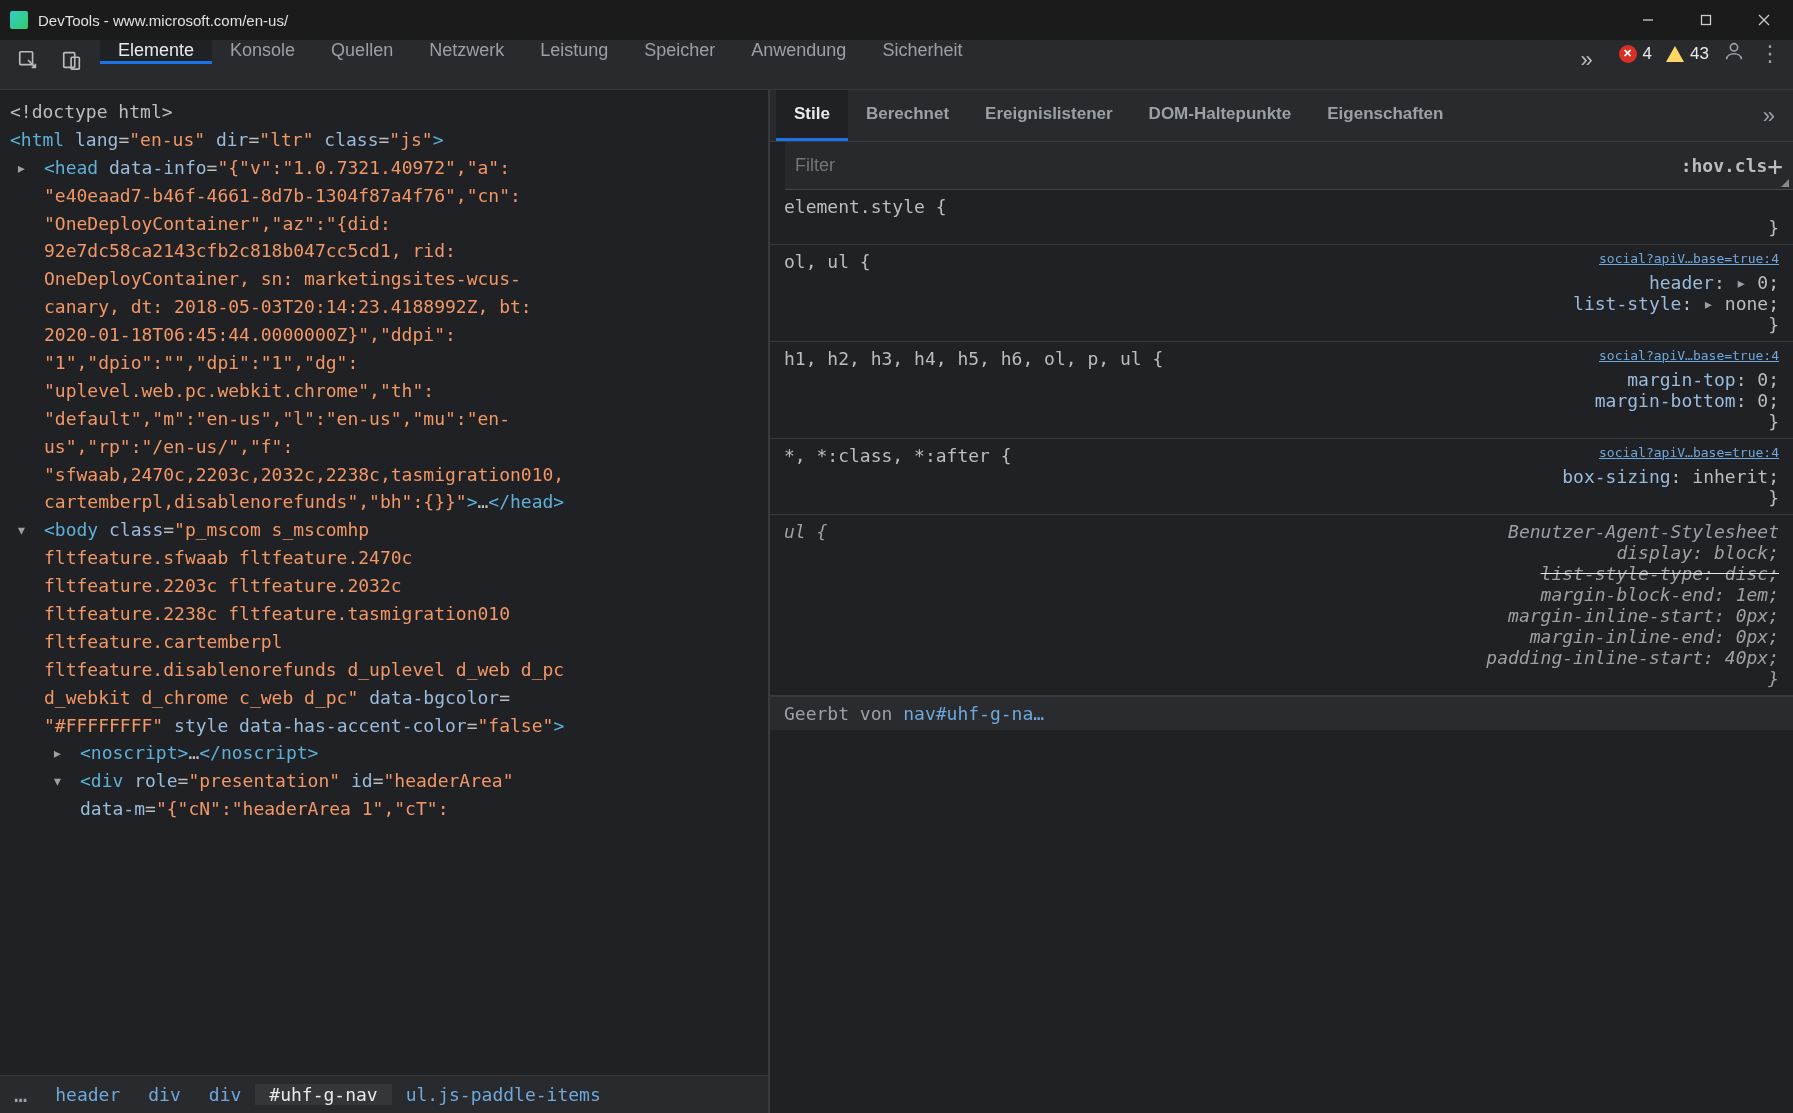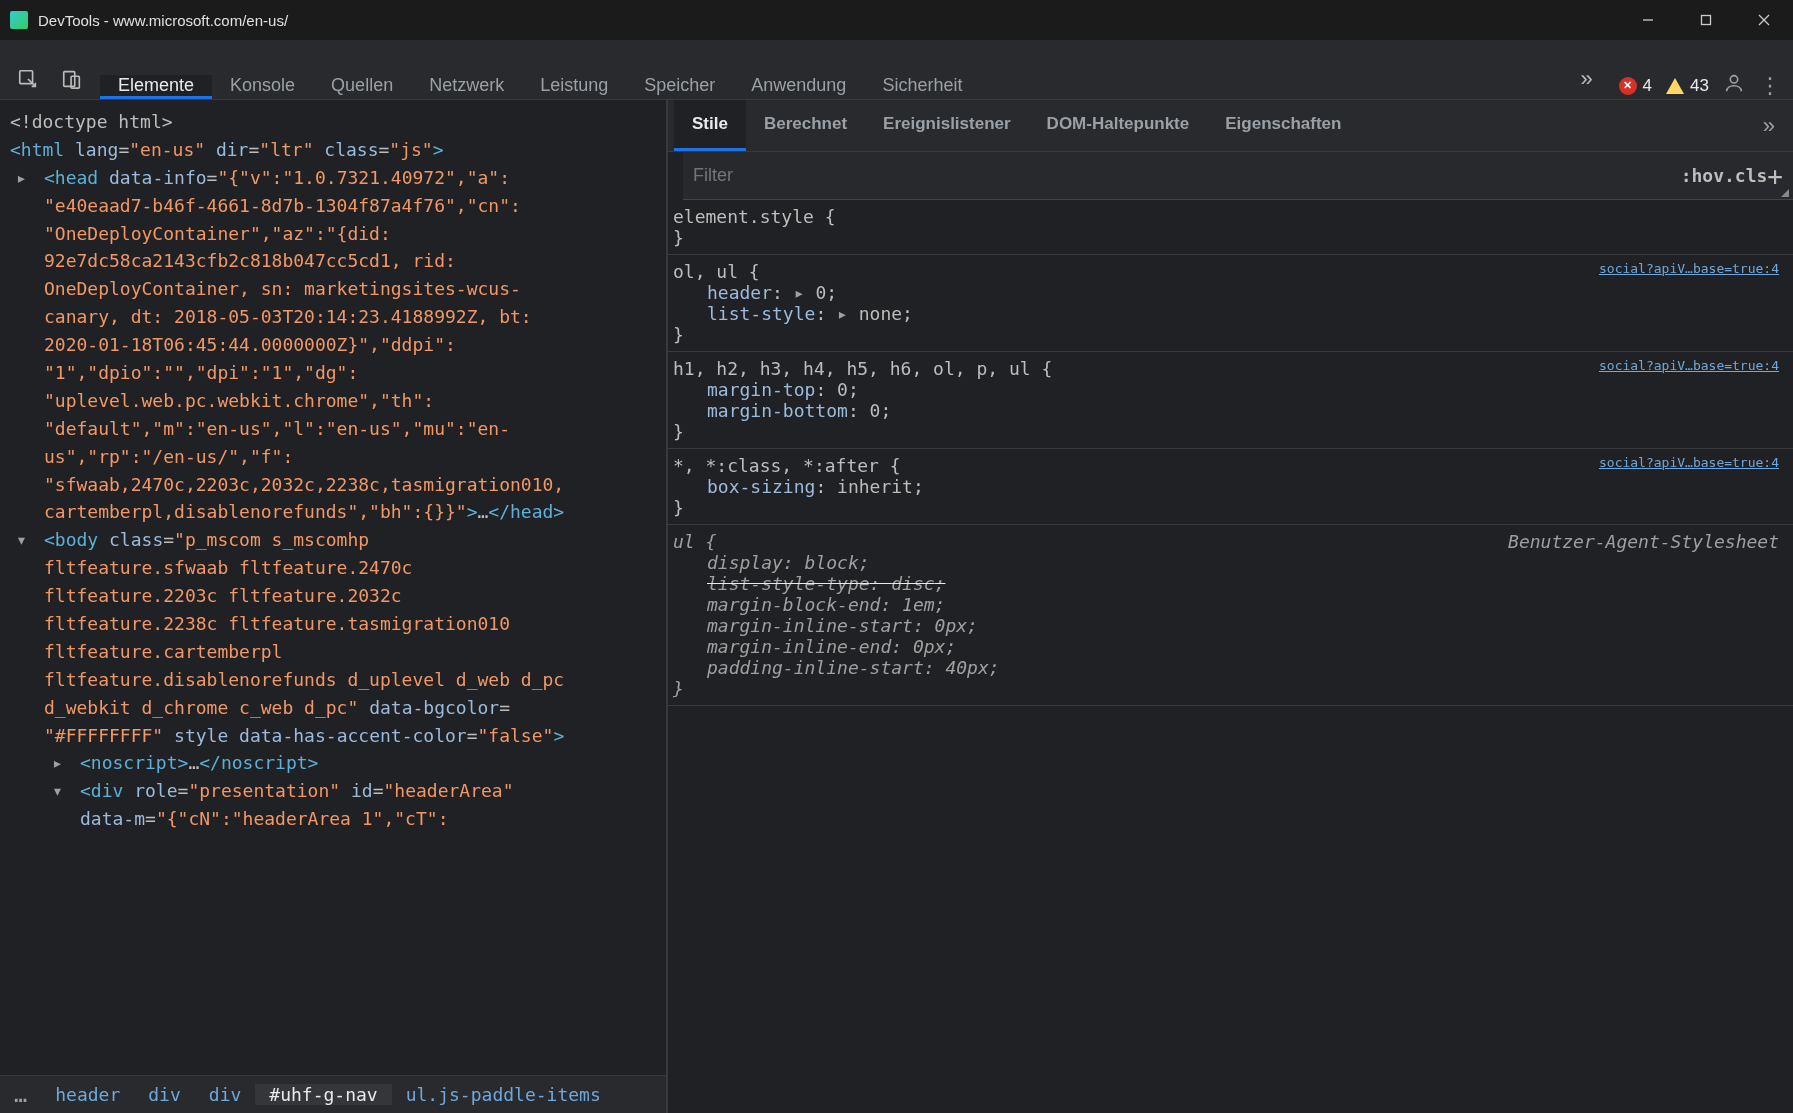--- a/index.html
+++ b/index.html
@@ -30,24 +30,24 @@
     border-radius:2px;
     position:relative;
     display:inline-block;
   }
   .title-text { font-size: 15px; color:#e0e0e0; }
   .win-controls { display:flex; }
   .win-btn { width: 58px; height:40px; display:flex; align-items:center; justify-content:center; color:#ccc; font-size:14px; cursor:pointer; }
 
   
   .toolbar {
-    height: 60px;
+    height: 50px;
     background: #292a2d;
     display:flex;
-    align-items:flex-end;
+    align-items:flex-start;
     border-bottom:1px solid #3a3a3a;
   }
   .tool-icons { display:flex; align-items:center; padding:0 8px; gap:4px; }
   .tool-icon { width:40px; height:40px; display:flex; align-items:center; justify-content:center; color:#bbb; cursor:pointer; border-radius:2px; font-size:18px; }
   .tabs { display:flex; align-items:stretch; flex:1; }
   .tab {
     padding: 0 18px;
     display:flex; align-items:center;
     color:#9aa0a6;
     font-size:18px;
@@ -56,21 +56,21 @@
   }
   .tab.active { color:#e8eaed; border-bottom-color:#1a73e8; background:#202124;}
   .toolbar-right { display:flex; align-items:center; padding:0 12px; gap:14px; font-size:17px;}
   .badge-group { display:flex; align-items:center; gap:6px;}
   .circ-red { width:18px; height:18px; background:#d93025; border-radius:50%; display:inline-flex; align-items:center; justify-content:center; color:#fff; font-size:11px; font-weight:bold;}
   .tri-yel { width:0; height:0; border-left:9px solid transparent; border-right:9px solid transparent; border-bottom:16px solid #fdd663; }
   .gear, .kebab { color:#9aa0a6; cursor:pointer; }
 
   
   .main { flex:1; display:flex; overflow:hidden; }
-  .left-pane { width: 668px; display:flex; flex-direction:column; border-right:2px solid #3a3a3a; }
+  .left-pane { width: 770px; display:flex; flex-direction:column; border-right:2px solid #3a3a3a; }
   .dom-tree {
     flex:1;
     overflow:hidden;
     padding: 8px 10px;
     font-family: Consolas, "Menlo", monospace;
     font-size: 18px;
     line-height: 1.55;
   }
   .tag { color:#5db0d7; }
   .attr-name { color:#9bbbdc; }
@@ -124,22 +124,23 @@
     font-size:18px;
     font-family:inherit;
   }
   .filter-btns { display:flex; align-items:center; color:#bdbdbd; font-size:18px; font-family:Consolas, monospace;}
   .filter-btn { cursor:pointer; font-weight:bold;}
   .plus { font-size:26px; font-weight:normal;}
 
   .styles-body { flex:1; overflow:hidden; font-family: Consolas, monospace; font-size:18px;}
   .rule-block {
     border-bottom:1px solid #3a3a3a;
-    padding: 6px 14px 6px 5px;
+    padding: 6px 14px 6px 14px;
     position:relative;
+    text-align:right;
   }
   .rule-header { display:flex; justify-content:space-between; align-items:flex-start;}
   .selector { color:#bdbdbd; }
   .source-link { color:#6ea8dc; text-decoration:underline; cursor:pointer; font-size:13px; white-space:nowrap;}
   .source-comment { color:#9aa0a6; font-style:italic;}
   .prop-line { padding-left: 34px; }
   .prop-name { color:#9bbbdc; }
   .prop-colon { color:#bdbdbd; }
   .prop-val { color:#bdbdbd; }
   .brace { color:#bdbdbd; }
@@ -326,15 +327,16 @@
             <span class="source-comment">Benutzer-Agent-Stylesheet</span>
           </div>
           <div class="prop-line"><span class="prop-name">display</span><span class="prop-colon">: </span><span class="prop-val">block</span><span class="prop-colon">;</span></div>
           <div class="prop-line strike"><span class="prop-name">list-style-type</span><span class="prop-colon">: </span><span class="prop-val">disc</span><span class="prop-colon">;</span></div>
           <div class="prop-line"><span class="prop-name">margin-block-end</span><span class="prop-colon">: </span><span class="prop-val">1em</span><span class="prop-colon">;</span></div>
           <div class="prop-line"><span class="prop-name">margin-inline-start</span><span class="prop-colon">: </span><span class="prop-val">0px</span><span class="prop-colon">;</span></div>
           <div class="prop-line"><span class="prop-name">margin-inline-end</span><span class="prop-colon">: </span><span class="prop-val">0px</span><span class="prop-colon">;</span></div>
           <div class="prop-line"><span class="prop-name">padding-inline-start</span><span class="prop-colon">: </span><span class="prop-val">40px</span><span class="prop-colon">;</span></div>
           <div><span class="brace">}</span></div>
         </div>
+        <div class="inherit-row"><span>Geerbt von </span><span class="link">nav#uhf-g-na…</span></div>
       </div>
   </div>
 </div>
 
 </body></html>

